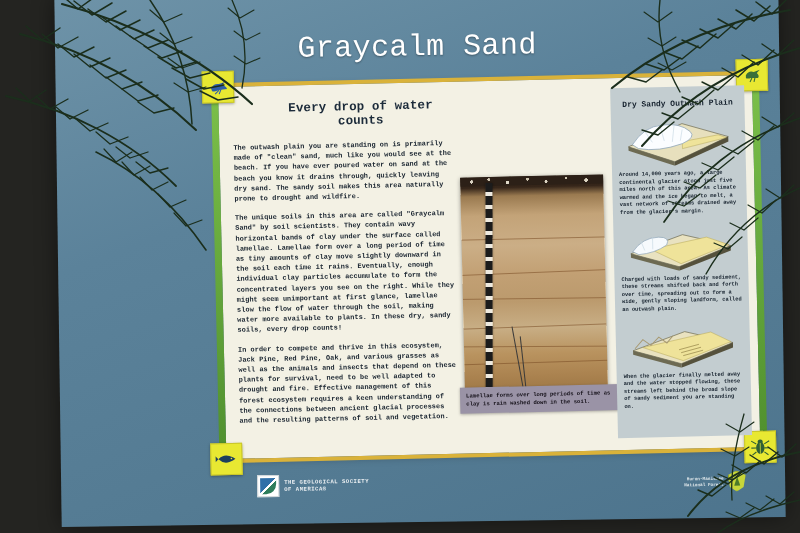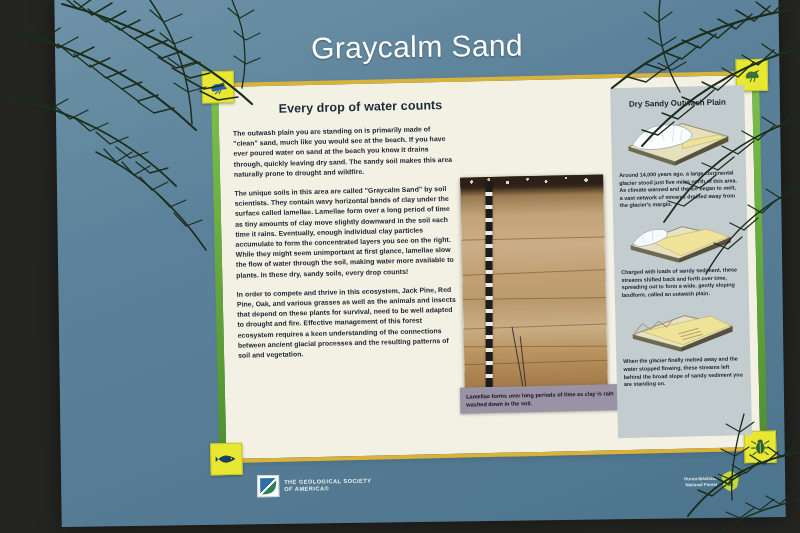--- a/index.html
+++ b/index.html
@@ -2,21 +2,21 @@
 <html><head>
 <meta charset="utf-8">
 <style>
   html,body{margin:0;padding:0;}
   body{
     width:800px;height:533px;overflow:hidden;
     background:#2a2a28;
     font-family:"Liberation Sans", sans-serif;
     position:relative;
   }
-  .stage{position:absolute;inset:0;overflow:hidden;}
+  .stage{position:absolute;inset:0;overflow:hidden;font-family:Liberation Mono, monospace;}
 
   
   .surround{position:absolute;inset:0;background:#242421;}
 
   
   .sign{
     position:absolute;
     left:58px;top:-8px;width:724px;height:530px;
     background:linear-gradient(160deg,#6e93a8 0%,#5b829a 35%,#547b93 70%,#4d748d 100%);
     transform:rotate(-0.8deg);

